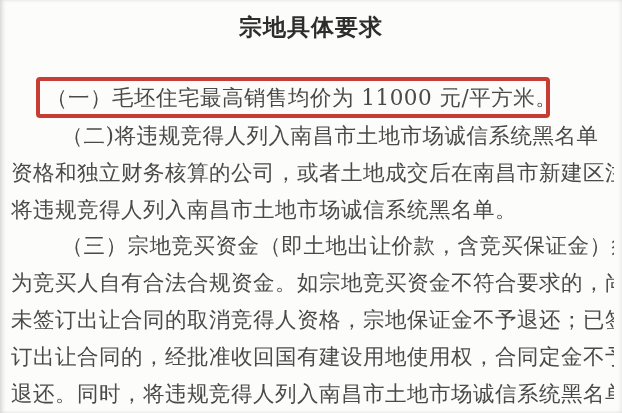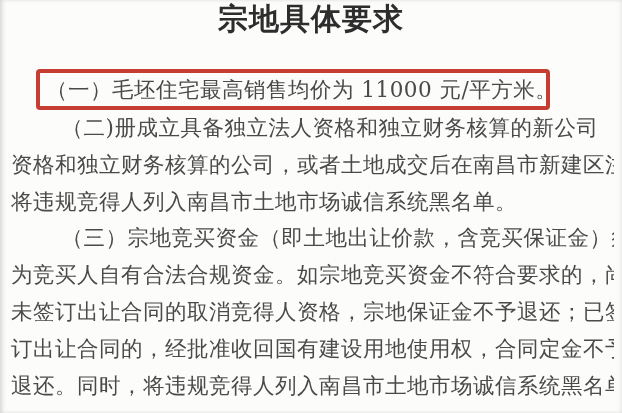--- a/index.html
+++ b/index.html
@@ -12,23 +12,24 @@
     width: 622px;
     height: 413px;
     background: #fcfcfb;
     overflow: hidden;
     font-family: "DejaVu Serif", "Liberation Serif", serif;
     box-shadow: inset 3px 0 4px -1px rgba(110,110,110,0.28),
                 inset -3px 0 4px -2px rgba(140,140,140,0.18);
   }
   .doc-title {
     margin: 0;
+    padding-top: 8px;
     line-height: 38px;
     text-align: center;
-    font-size: 30px;
+    font-size: 23px;
     font-weight: bold;
     letter-spacing: 1px;
     color: #2d2d2d;
   }
   .highlight-box {
     box-sizing: border-box;
     margin: 31px 72px 0 36px;
     border: 4px solid var(--accent, #c63d33);
     border-radius: 4px;
     padding: 0 4px 0 6px;
@@ -63,21 +64,21 @@
 
   <h1 class="doc-title">宗地具体要求</h1>
 
   <div class="highlight-box">
     <div class="para">
         <div class="line">（一）毛坯住宅最高销售均价为 11000 元/平方米。</div>
       </div>
   </div>
 
   <div class="para">
-      <div class="line">（二)册成立具备独立法人资格和独立财务核算的新公司</div>
+      <div class="line">（二)将违规竞得人列入南昌市土地市场诚信系统黑名单</div>
       <div class="line">资格和独立财务核算的公司，或者土地成交后在南昌市新建区注</div>
       <div class="line">将违规竞得人列入南昌市土地市场诚信系统黑名单。</div>
     </div>
 
   <div class="para">
       <div class="line">（三）宗地竞买资金（即土地出让价款，含竞买保证金）须</div>
       <div class="line">为竞买人自有合法合规资金。如宗地竞买资金不符合要求的，尚</div>
       <div class="line">未签订出让合同的取消竞得人资格，宗地保证金不予退还；已签</div>
       <div class="line">订出让合同的，经批准收回国有建设用地使用权，合同定金不予</div>
       <div class="line">退还。同时，将违规竞得人列入南昌市土地市场诚信系统黑名单，</div>

